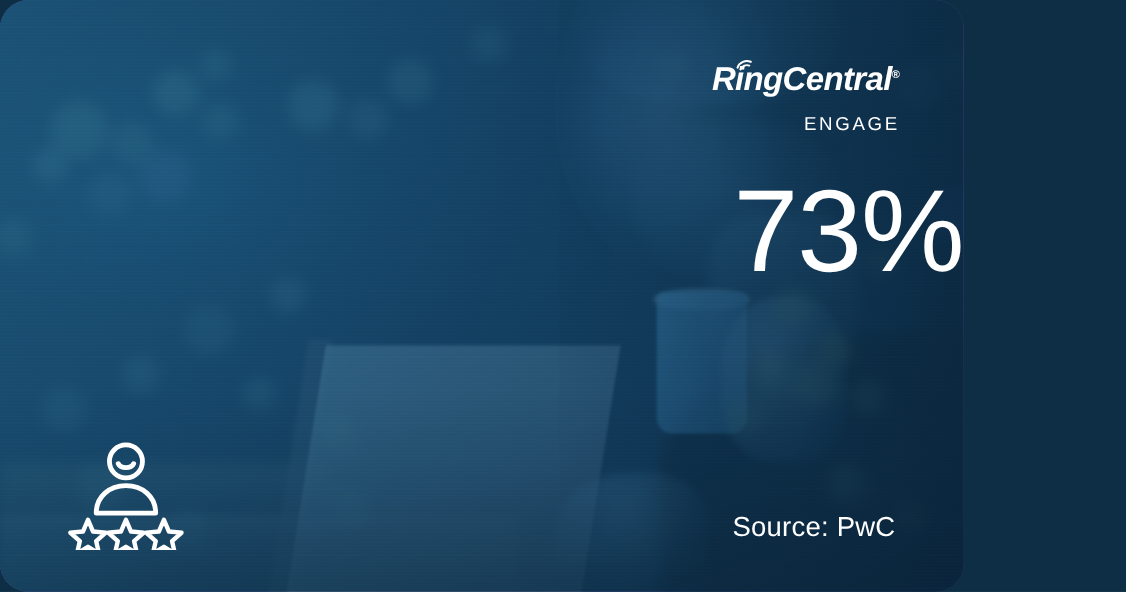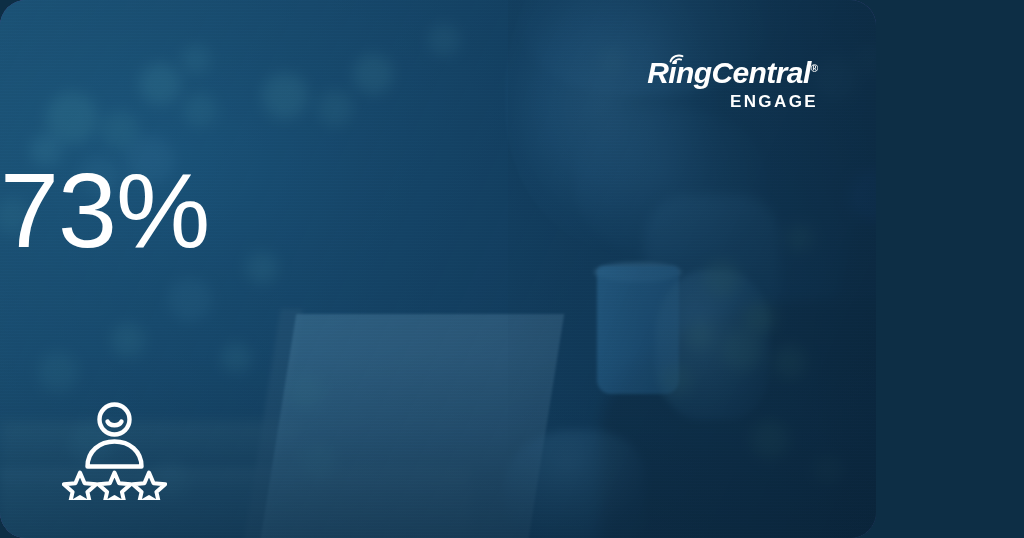--- a/index.html
+++ b/index.html
@@ -193,31 +193,31 @@
     vertical-align:super;
     letter-spacing:0;
   }
   .wifi-arc{
     position:absolute;
     left:22px; top:-6px;
     width:16px; height:14px;
     pointer-events:none;
   }
   .engage{
-    margin-top:5px;
+    margin-top:16px;
     font-size:17px;
-    font-weight:bold;
+    font-weight:normal;
     letter-spacing:2.4px;
     line-height:1;
   }
 
   .stat{
     position:absolute;
     left:0; right:0; top:157px;
-    text-align:left;
+    text-align:right;
     color:#ffffff;
     font-size:106px;
     font-weight:300;
     letter-spacing:-1px;
     line-height:1;
   }
 
   .body-copy{
     position:absolute;
     left:0; right:0; top:289px;
@@ -328,20 +328,21 @@
           <path d="M4.2 11.2 C5.4 7.8, 9.4 6.4, 12.2 7.6" fill="none" stroke="#ffffff" stroke-width="1.7" stroke-linecap="round"></path>
         </svg>
         <span>RingCentral</span><span class="reg">®</span>
       </div>
       <div class="engage">ENGAGE</div>
     </div>
 
     <div class="stat">73%</div>
 
 
+    <div class="source">Source: PwC</div>
 
     <svg class="rating-icon" viewBox="0 0 105 100">
       <g fill="none" stroke="#ffffff" stroke-width="4.4" stroke-linecap="round" stroke-linejoin="round">
         <circle cx="52.5" cy="19.5" r="15"></circle>
         <path d="M45.5 21.5 C47.8 26.4, 57.2 26.4, 59.5 21.5"></path>
         <path d="M25.5 66.5 C25.5 51.2, 37.6 41.5, 52.5 41.5 C67.4 41.5, 79.5 51.2, 79.5 66.5 L25.5 66.5 Z"></path>
       </g>
       <g fill="none" stroke="#ffffff" stroke-width="4" stroke-linejoin="round">
         <path d="M18 72.5 L22.6 83.2 L34.2 84.2 L25.4 91.9 L28 103.2 L18 97.1 L8 103.2 L10.6 91.9 L1.8 84.2 L13.4 83.2 Z"></path>
         <path d="M52.5 72.5 L57.1 83.2 L68.7 84.2 L59.9 91.9 L62.5 103.2 L52.5 97.1 L42.5 103.2 L45.1 91.9 L36.3 84.2 L47.9 83.2 Z"></path>

